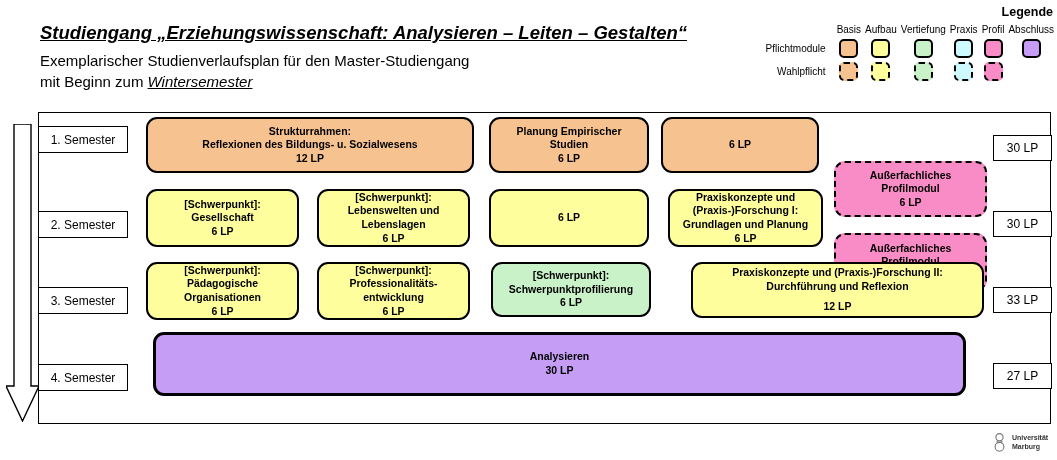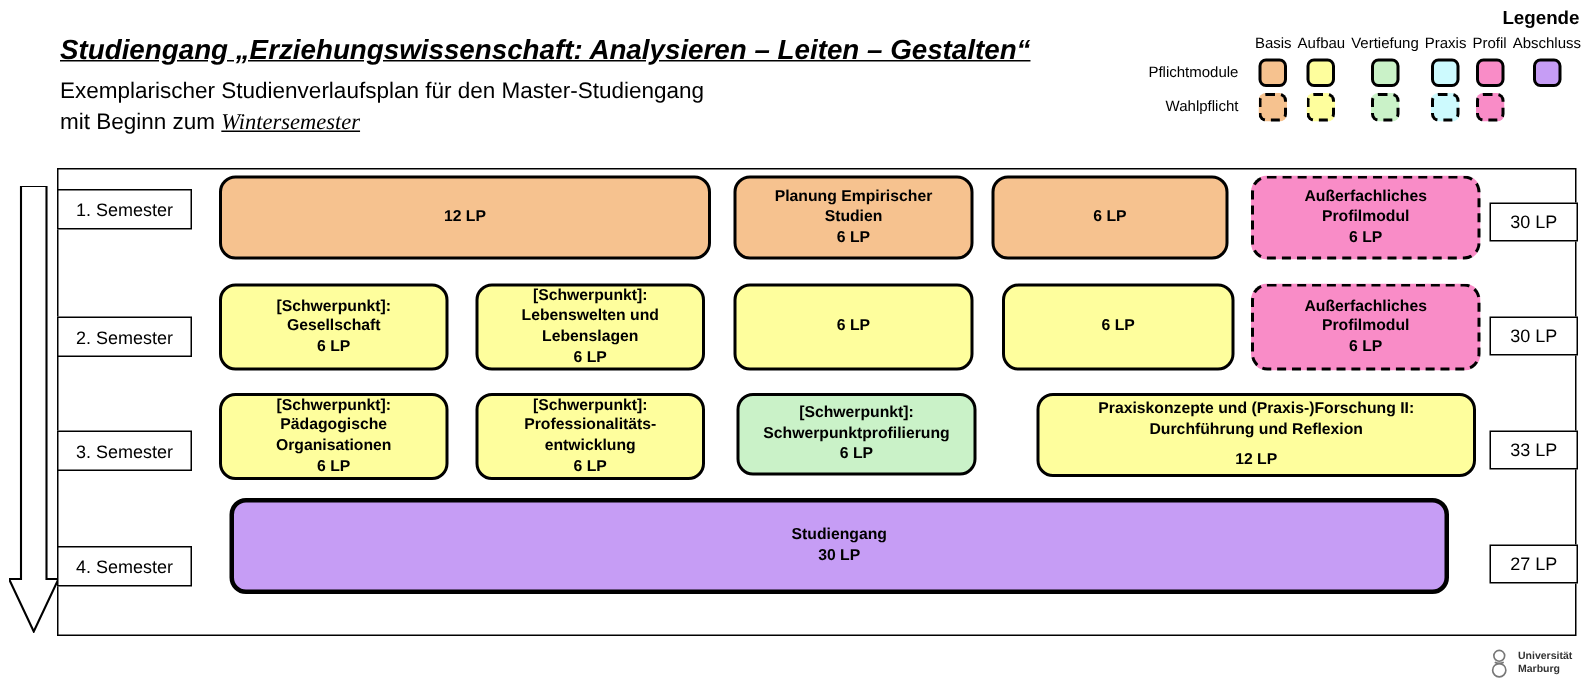--- a/index.html
+++ b/index.html
@@ -5,21 +5,21 @@
   html,body{margin:0;padding:0;background:#fff;}
   body{width:1057px;height:460px;position:relative;overflow:hidden;
        font-family:"Liberation Sans",sans-serif;color:#000;}
   .abs{position:absolute;}
 
   
   .title{left:40px;top:22px;font-size:18.5px;font-weight:bold;font-style:italic;
          text-decoration:underline;white-space:nowrap;}
   .sub1{left:40px;top:52px;font-size:15px;}
   .sub2{left:40px;top:73px;font-size:15px;}
-  .sub2 .em{font-style:italic;text-decoration:underline;font-family:Liberation Serif, serif;}
+  .sub2 .em{font-style:italic;text-decoration:underline;}
 
   
   .legend-title{top:5px;right:4px;font-size:12.5px;font-weight:bold;}
   .legend{top:24px;right:3px;display:grid;grid-template-columns:auto repeat(6,auto);
           column-gap:4px;row-gap:4px;align-items:center;justify-items:center;font-size:10px;}
   .lg-row-label{justify-self:end;padding-right:7px;white-space:nowrap;}
   .lg-col{white-space:nowrap;}
   .swatch{width:15px;height:15px;border:2.2px solid #000;border-radius:5px;}
   .swatch.dashed{border-style:dashed;}
 
@@ -30,21 +30,21 @@
   
   .sem{left:38px;width:90px;height:27px;background:#fff;border:1.2px solid #000;box-sizing:border-box;
        display:flex;align-items:center;justify-content:center;font-size:12px;}
   .lp-total{left:993px;width:59px;height:26px;background:#fff;border:1.2px solid #000;box-sizing:border-box;
        display:flex;align-items:center;justify-content:center;font-size:12px;}
 
   
   .module{border:2.6px solid #000;border-radius:11px;box-sizing:border-box;
           display:flex;flex-direction:column;justify-content:center;align-items:center;
           text-align:center;padding:2px 4px;}
-  .module.wahl{border-style:dashed;}
+  .module.wahl{border-style:dashed;margin-top:44px;}
   .module.thick{border-width:3.2px;}
   .m-title{font-size:10.5px;font-weight:bold;line-height:1.3;white-space:pre-line;}
   .m-lp{font-size:10.5px;font-weight:bold;line-height:1.3;}
 
   
   .logo{left:991px;top:432px;display:flex;align-items:center;gap:4px;}
   .logo-text{font-size:7px;font-weight:bold;color:#333;line-height:1.15;white-space:pre-line;}
 </style>
 </head>
 <body>
@@ -89,20 +89,22 @@
 <div class="abs sem" style="top:211px;">2. Semester</div>
 <div class="abs sem" style="top:287px;">3. Semester</div>
 <div class="abs sem" style="top:364px;">4. Semester</div>
 
 <div class="abs lp-total" style="top:135px;">30 LP</div>
 <div class="abs lp-total" style="top:211px;">30 LP</div>
 <div class="abs lp-total" style="top:287px;">33 LP</div>
 <div class="abs lp-total" style="top:363px;">27 LP</div>
 
 <div class="abs module" style="left: 146px; top: 117px; width: 328px; height: 56px; background-color: rgb(246, 194, 143);">
+  <div class="m-title">Strukturrahmen:
+Reflexionen des Bildungs- u. Sozialwesens</div>
   <div class="m-lp">12 LP</div>
 </div>
 <div class="abs module" style="left: 489px; top: 117px; width: 160px; height: 56px; background-color: rgb(246, 194, 143);">
   <div class="m-title">Planung Empirischer
 Studien</div>
   <div class="m-lp">6 LP</div>
 </div>
 <div class="abs module" style="left: 661px; top: 117px; width: 158px; height: 56px; background-color: rgb(246, 194, 143);">
   <div class="m-lp">6 LP</div>
 </div>
@@ -120,20 +122,23 @@
 <div class="abs module" style="left: 317px; top: 189px; width: 153px; height: 58px; background-color: rgb(254, 254, 157);">
   <div class="m-title">[Schwerpunkt]:
 Lebenswelten und
 Lebenslagen</div>
   <div class="m-lp">6 LP</div>
 </div>
 <div class="abs module" style="left: 489px; top: 189px; width: 160px; height: 58px; background-color: rgb(254, 254, 157);">
   <div class="m-lp">6 LP</div>
 </div>
 <div class="abs module" style="left: 668px; top: 189px; width: 155px; height: 58px; background-color: rgb(254, 254, 157);">
+  <div class="m-title">Praxiskonzepte und
+(Praxis-)Forschung I:
+Grundlagen und Planung</div>
   <div class="m-lp">6 LP</div>
 </div>
 <div class="abs module wahl" style="left: 834px; top: 189px; width: 153px; height: 58px; background-color: rgb(249, 140, 199);">
   <div class="m-title">Außerfachliches
 Profilmodul</div>
   <div class="m-lp">6 LP</div>
 </div>
 
 <div class="abs module" style="left: 146px; top: 262px; width: 153px; height: 58px; background-color: rgb(254, 254, 157);">
   <div class="m-title">[Schwerpunkt]:
@@ -152,21 +157,21 @@
 Schwerpunktprofilierung</div>
   <div class="m-lp">6 LP</div>
 </div>
 <div class="abs module" style="left: 691px; top: 262px; width: 293px; height: 56px; background-color: rgb(254, 254, 157); justify-content: space-between;">
   <div class="m-title">Praxiskonzepte und (Praxis-)Forschung II:
 Durchführung und Reflexion</div>
   <div class="m-lp">12 LP</div>
 </div>
 
 <div class="abs module thick" style="left: 153px; top: 332px; width: 813px; height: 64px; background-color: rgb(198, 157, 245);">
-  <div class="m-title">Studiengang</div>
+  <div class="m-title">Analysieren</div>
   <div class="m-lp">30 LP</div>
 </div>
 
 <div class="abs logo">
   <svg width="17" height="21" viewBox="0 0 17 21">
     <g fill="none" stroke="#777" stroke-width="1.1">
       <circle cx="8.5" cy="5.2" r="3.6"></circle>
       <circle cx="8.5" cy="14.8" r="4.4"></circle>
       <path d="M5.5 9.5 Q8.5 11 11.5 9.5"></path>
     </g>

